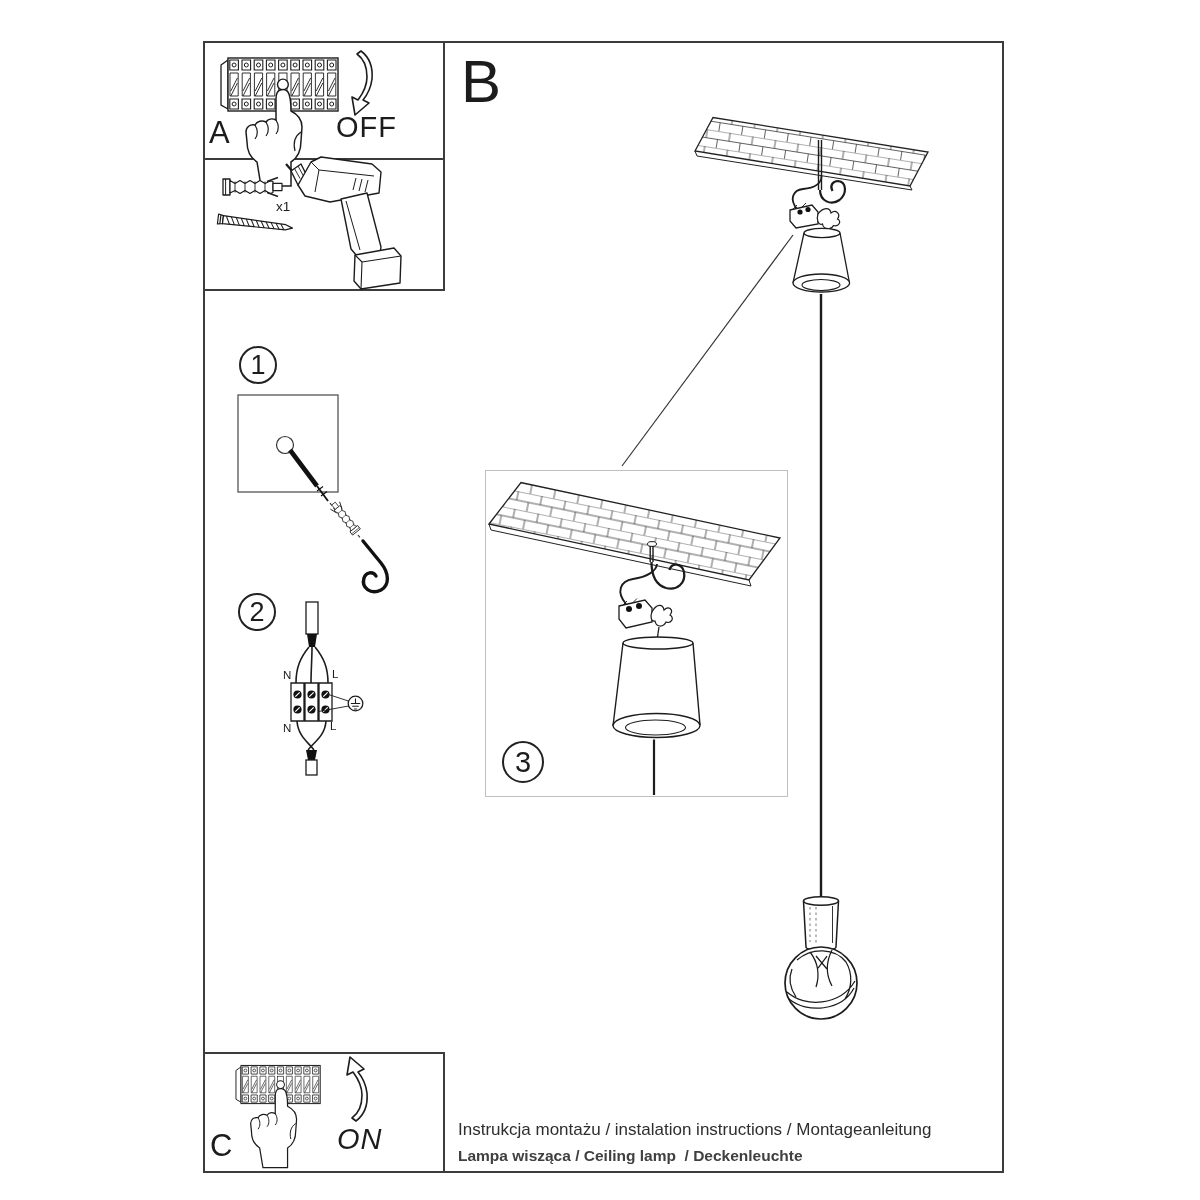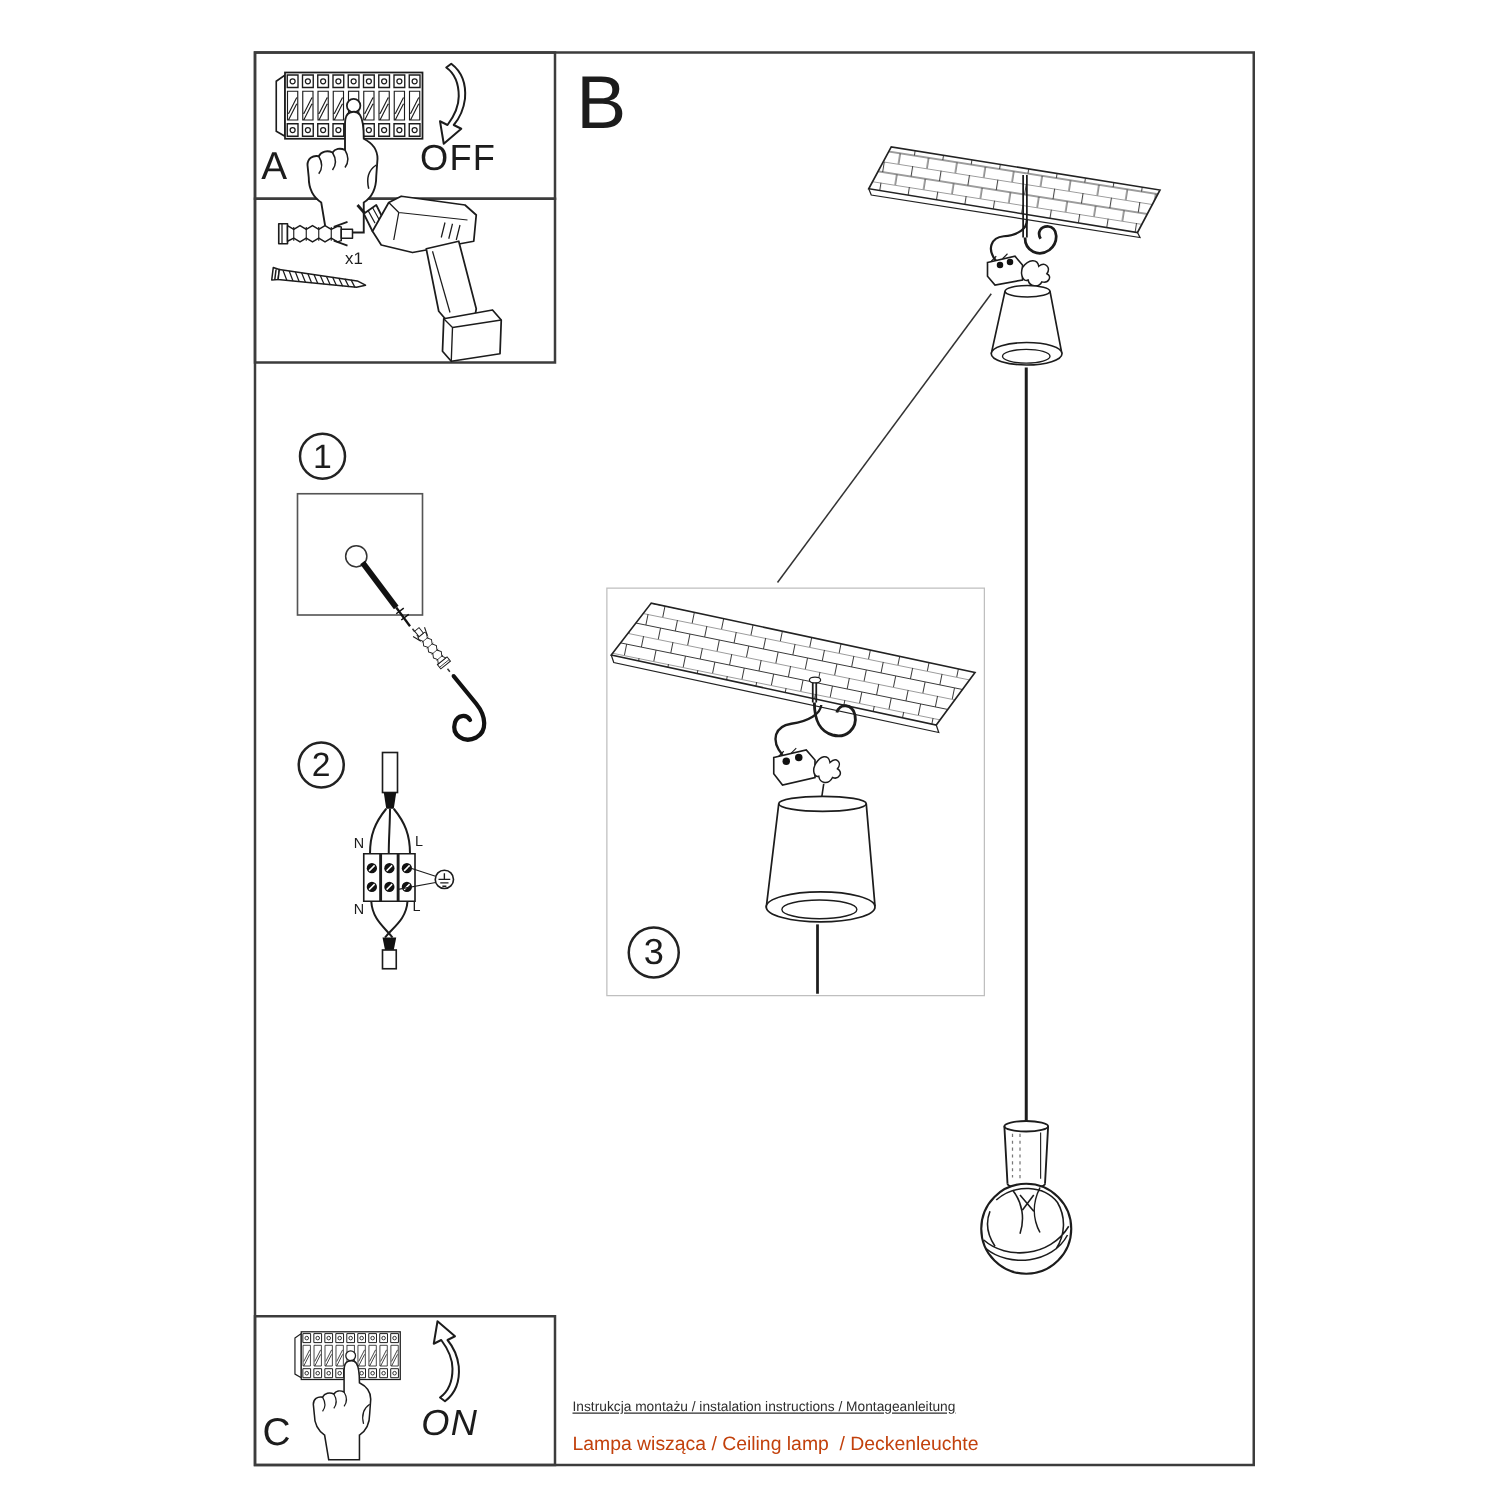--- a/index.html
+++ b/index.html
@@ -282,15 +282,15 @@
   </div>
 
   <span class="label" style="left:283px;top:670px;font-size:11.5px;">N</span>
   <span class="label" style="left:332px;top:669px;font-size:11.5px;">L</span>
   <span class="label" style="left:283px;top:723px;font-size:11.5px;">N</span>
   <span class="label" style="left:330px;top:721px;font-size:11.5px;">L</span>
 
   <span class="label" style="left:210px;top:1130px;font-size:31px;">C</span>
   <span class="label" style="left:337px;top:1125px;font-size:29px;letter-spacing:1px;font-style:italic;">ON</span>
 
-  <span class="label" style="left:458px;top:1121px;font-size:11px;color:#2e2e2e;text-decoration:underline;">Instrukcja montażu / instalation instructions / Montageanleitung</span>
-  <span class="label" style="left:458px;top:1148px;font-size:15.5px;color:#c2410c;">Lampa wisząca / Ceiling lamp  / Deckenleuchte</span>
+  <span class="label" style="left:458px;top:1121px;font-size:17px;color:#2e2e2e;">Instrukcja montażu / instalation instructions / Montageanleitung</span>
+  <span class="label" style="left:458px;top:1148px;font-size:15.5px;color:#404040;font-weight:bold;">Lampa wisząca / Ceiling lamp  / Deckenleuchte</span>
 </div>
 
 </body></html>

